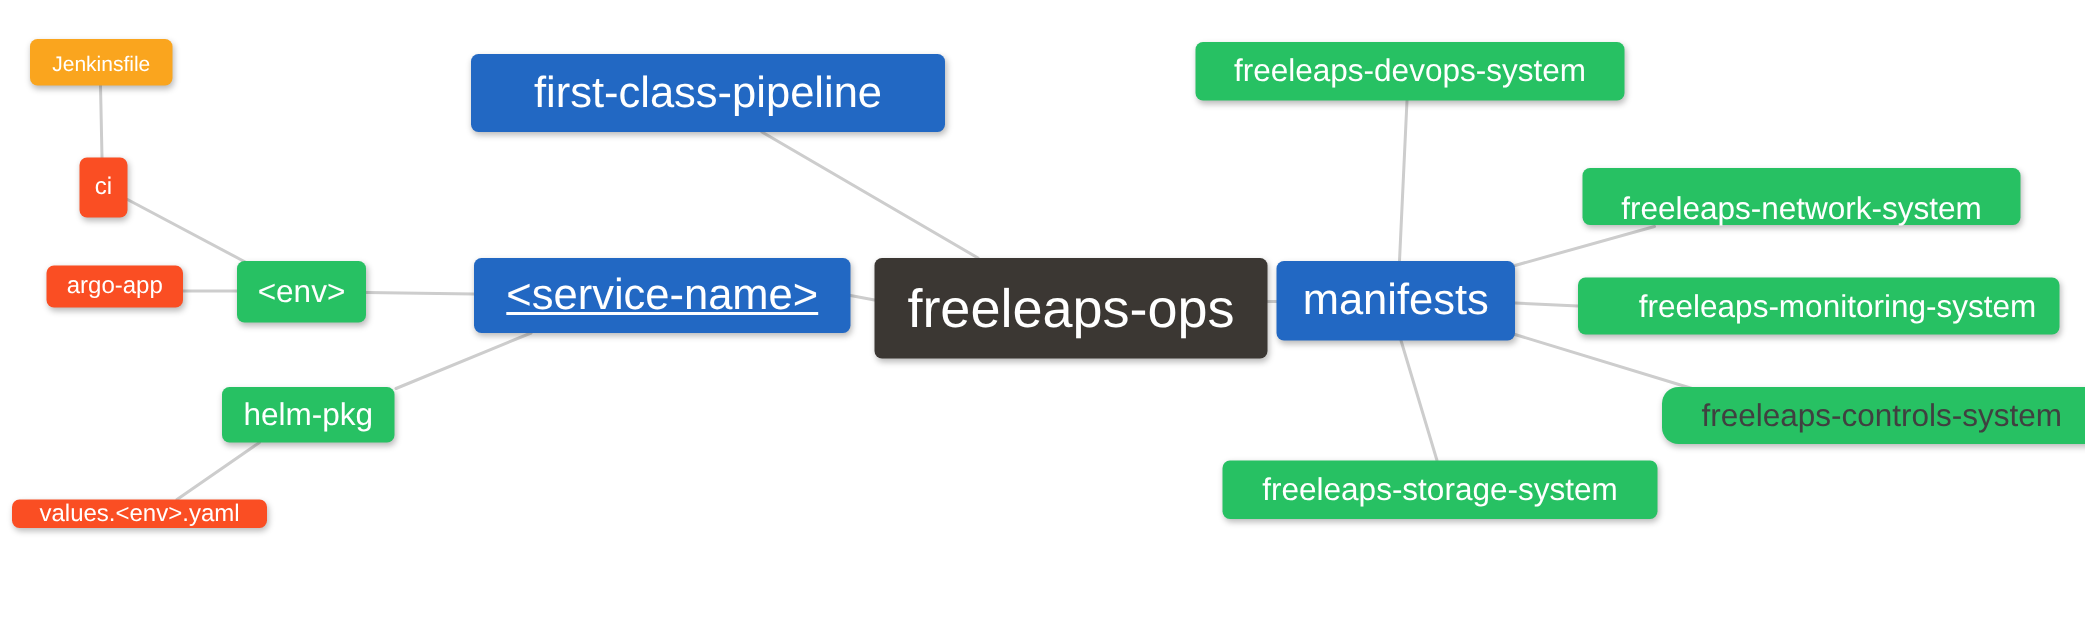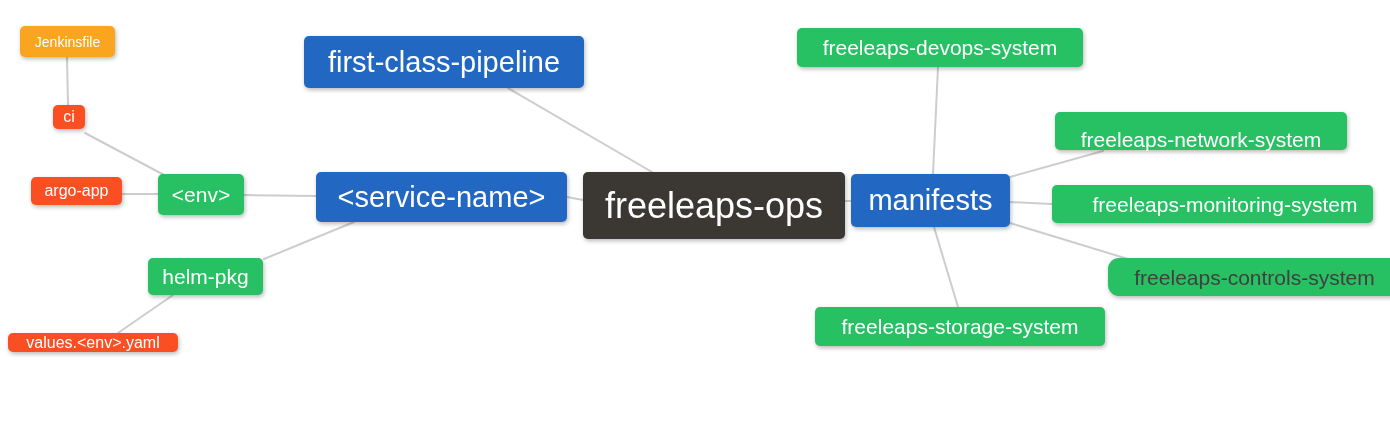--- a/index.html
+++ b/index.html
@@ -53,24 +53,24 @@
       <line x1="938" y1="67" x2="933" y2="174" stroke="#CDCDCD" stroke-width="2" stroke-linecap="round"></line>
       <line x1="1010" y1="177" x2="1103" y2="151" stroke="#CDCDCD" stroke-width="2" stroke-linecap="round"></line>
       <line x1="1010" y1="202" x2="1052" y2="204" stroke="#CDCDCD" stroke-width="2" stroke-linecap="round"></line>
       <line x1="1010" y1="223" x2="1128" y2="259" stroke="#CDCDCD" stroke-width="2" stroke-linecap="round"></line>
       <line x1="934" y1="227" x2="958" y2="307" stroke="#CDCDCD" stroke-width="2" stroke-linecap="round"></line>
     </svg>
   <div>
       <div class="node" style="left: 583px; top: 172px; width: 262px; height: 67px; background: rgb(59, 55, 51); font-size: 36px; color: rgb(255, 255, 255);">
         <span>freeleaps-ops</span>
       </div>
-      <div class="node" style="left: 304px; top: 36px; width: 280px; height: 52px; background: rgb(34, 104, 195); font-size: 29px; color: rgb(255, 255, 255);">
+      <div class="node" style="left: 314px; top: 36px; width: 316px; height: 52px; background: rgb(34, 104, 195); font-size: 29px; color: rgb(255, 255, 255);">
         <span>first-class-pipeline</span>
       </div>
-      <div class="node" style="left: 316px; top: 172px; width: 251px; height: 50px; background: rgb(34, 104, 195); font-size: 29px; color: rgb(255, 255, 255);">
+      <div class="node" style="left: 316px; top: 172px; width: 251px; height: 50px; background: rgb(34, 104, 195); font-size: 29px; color: rgb(255, 255, 255); text-decoration: underline;">
         <span>&lt;service-name&gt;</span>
       </div>
       <div class="node" style="left: 851px; top: 174px; width: 159px; height: 53px; background: rgb(34, 104, 195); font-size: 29px; color: rgb(255, 255, 255);">
         <span>manifests</span>
       </div>
       <div class="node" style="left: 158px; top: 174px; width: 86px; height: 41px; background: rgb(39, 193, 99); font-size: 21px; color: rgb(255, 255, 255);">
         <span>&lt;env&gt;</span>
       </div>
       <div class="node" style="left: 148px; top: 258px; width: 115px; height: 37px; background: rgb(39, 193, 99); font-size: 21px; color: rgb(255, 255, 255); align-items: center;">
         <span>helm-pkg</span>
@@ -83,21 +83,21 @@
       </div>
       <div class="node" style="left: 1052px; top: 185px; width: 321px; height: 38px; background: rgb(39, 193, 99); font-size: 21px; color: rgb(255, 255, 255); padding-left: 25px;">
         <span>freeleaps-monitoring-system</span>
       </div>
       <div class="node" style="left: 1108px; top: 258px; width: 293px; height: 38px; background: rgb(39, 193, 99); font-size: 21px; color: #404040; border-radius: 11px;">
         <span>freeleaps-controls-system</span>
       </div>
       <div class="node" style="left: 815px; top: 307px; width: 290px; height: 39px; background: rgb(39, 193, 99); font-size: 21px; color: rgb(255, 255, 255);">
         <span>freeleaps-storage-system</span>
       </div>
-      <div class="node" style="left: 53px; top: 105px; width: 32px; height: 24px; background: rgb(250, 78, 35); font-size: 16px; color: rgb(255, 255, 255);">
+      <div class="node" style="left: 53px; top: 105px; width: 32px; height: 40px; background: rgb(250, 78, 35); font-size: 16px; color: rgb(255, 255, 255);">
         <span>ci</span>
       </div>
       <div class="node" style="left: 31px; top: 177px; width: 91px; height: 28px; background: rgb(250, 78, 35); font-size: 16px; color: rgb(255, 255, 255);">
         <span>argo-app</span>
       </div>
       <div class="node" style="left: 8px; top: 333px; width: 170px; height: 19px; background: rgb(250, 78, 35); font-size: 16px; color: rgb(255, 255, 255);">
         <span>values.&lt;env&gt;.yaml</span>
       </div>
       <div class="node" style="left: 20px; top: 26px; width: 95px; height: 31px; background: rgb(250, 165, 30); font-size: 14px; color: rgb(255, 255, 255);">
         <span>Jenkinsfile</span>

